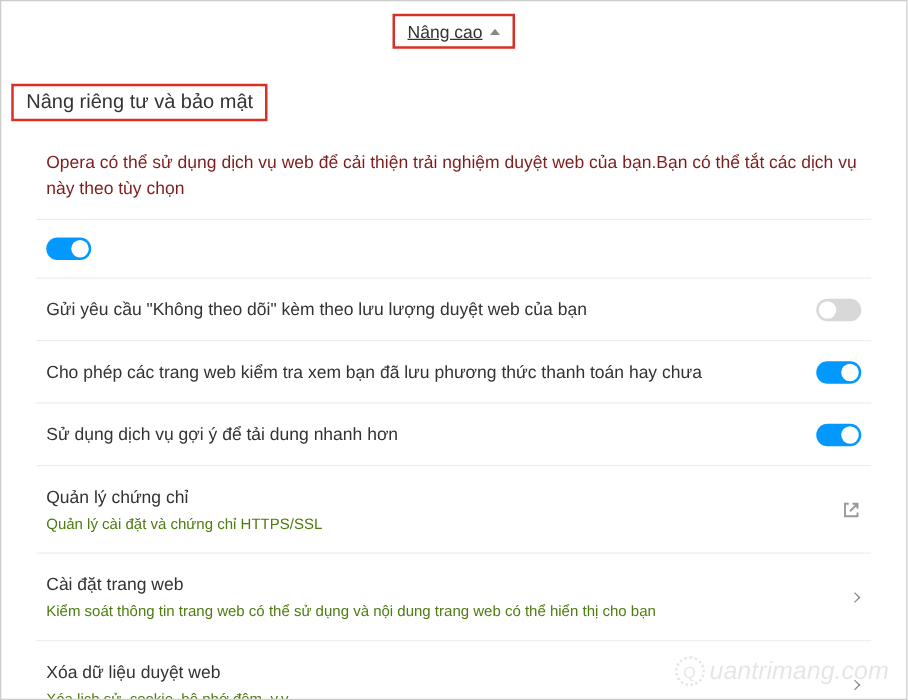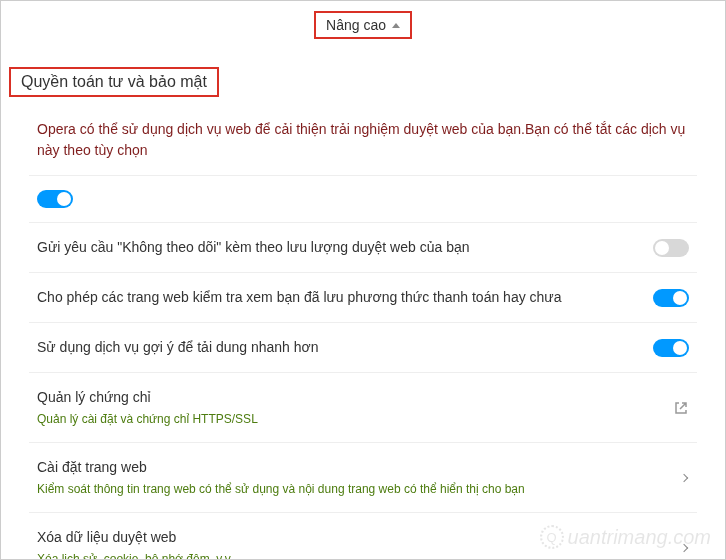--- a/index.html
+++ b/index.html
@@ -29,20 +29,21 @@
       align-items: center;
       gap: 6px;
       border: 2px solid #d93025;
       padding: 4px 10px;
       cursor: pointer;
     }
     .advanced-label {
       font-weight: normal;
       font-size: 14px;
       color: #333;
+      text-decoration: underline;
     }
     .caret-up {
       width: 0;
       height: 0;
       border-left: 4px solid transparent;
       border-right: 4px solid transparent;
       border-bottom: 5px solid #888;
       display: inline-block;
     }
     .section-title-wrap {
@@ -171,21 +172,21 @@
 
 
 <div class="header-row">
   <div class="advanced-label-wrap">
     <span class="advanced-label">Nâng cao</span>
     <span class="caret-up"></span>
   </div>
 </div>
 
 <div class="section-title-wrap">
-  <span class="section-title">Quyền toán tư và bảo mật</span>
+  <span class="section-title">Nâng riêng tư và bảo mật</span>
 </div>
 
 <div class="settings-list">
 
   <div class="setting-desc-only">Opera có thể sử dụng dịch vụ web để cải thiện trải nghiệm duyệt web của bạn.Bạn có thể tắt các dịch vụ này theo tùy chọn</div>
 
   <div class="setting-row">
     <div class="toggle toggle-on">
       <div class="toggle-knob"></div>
     </div>

